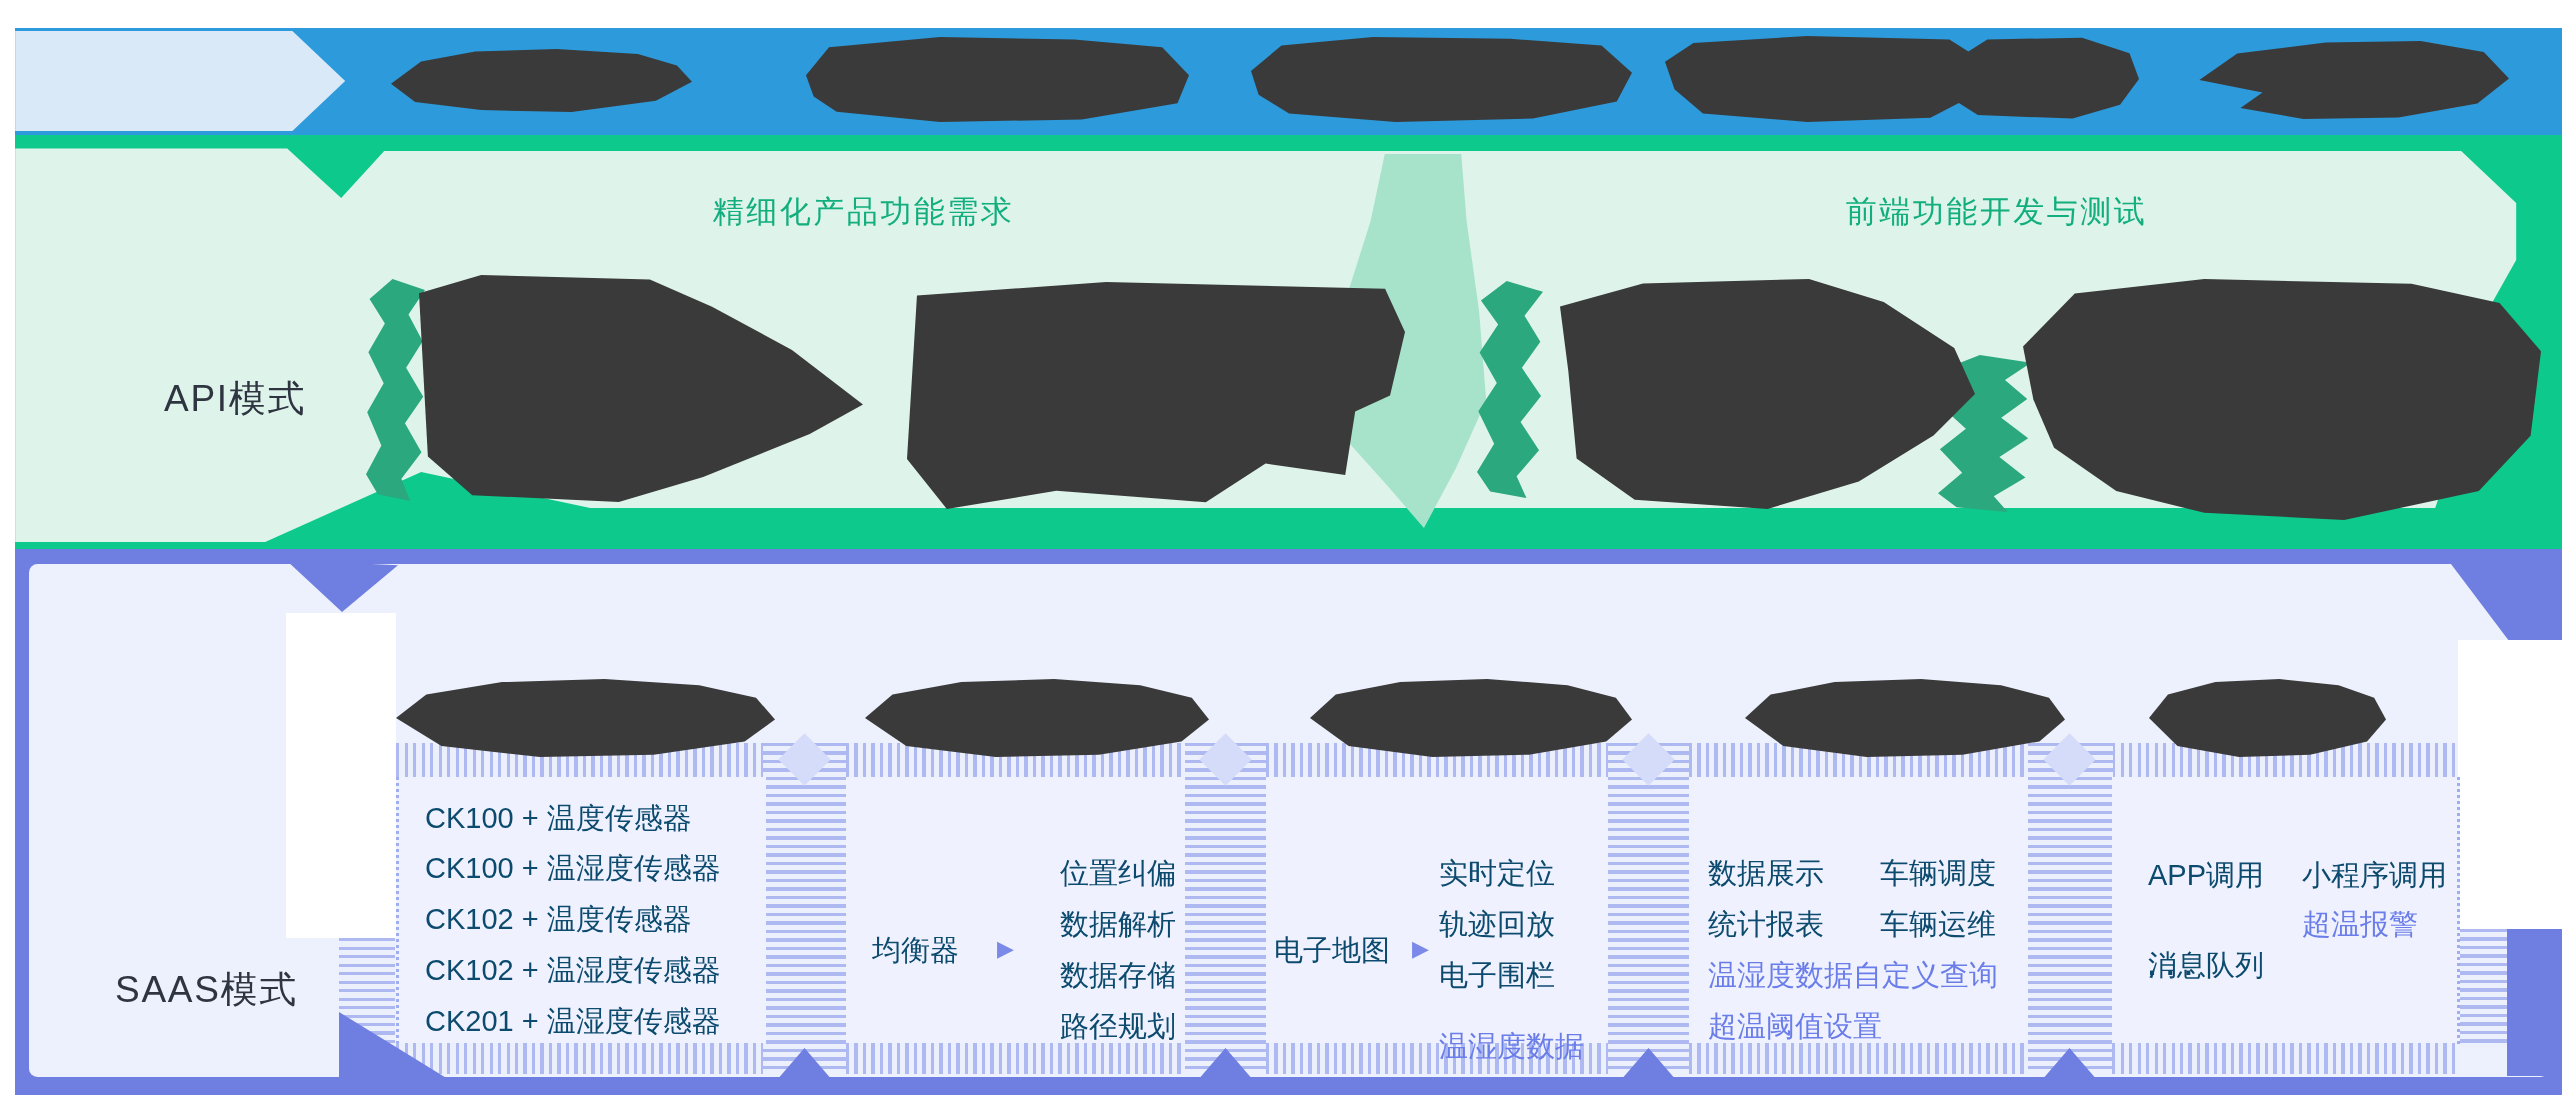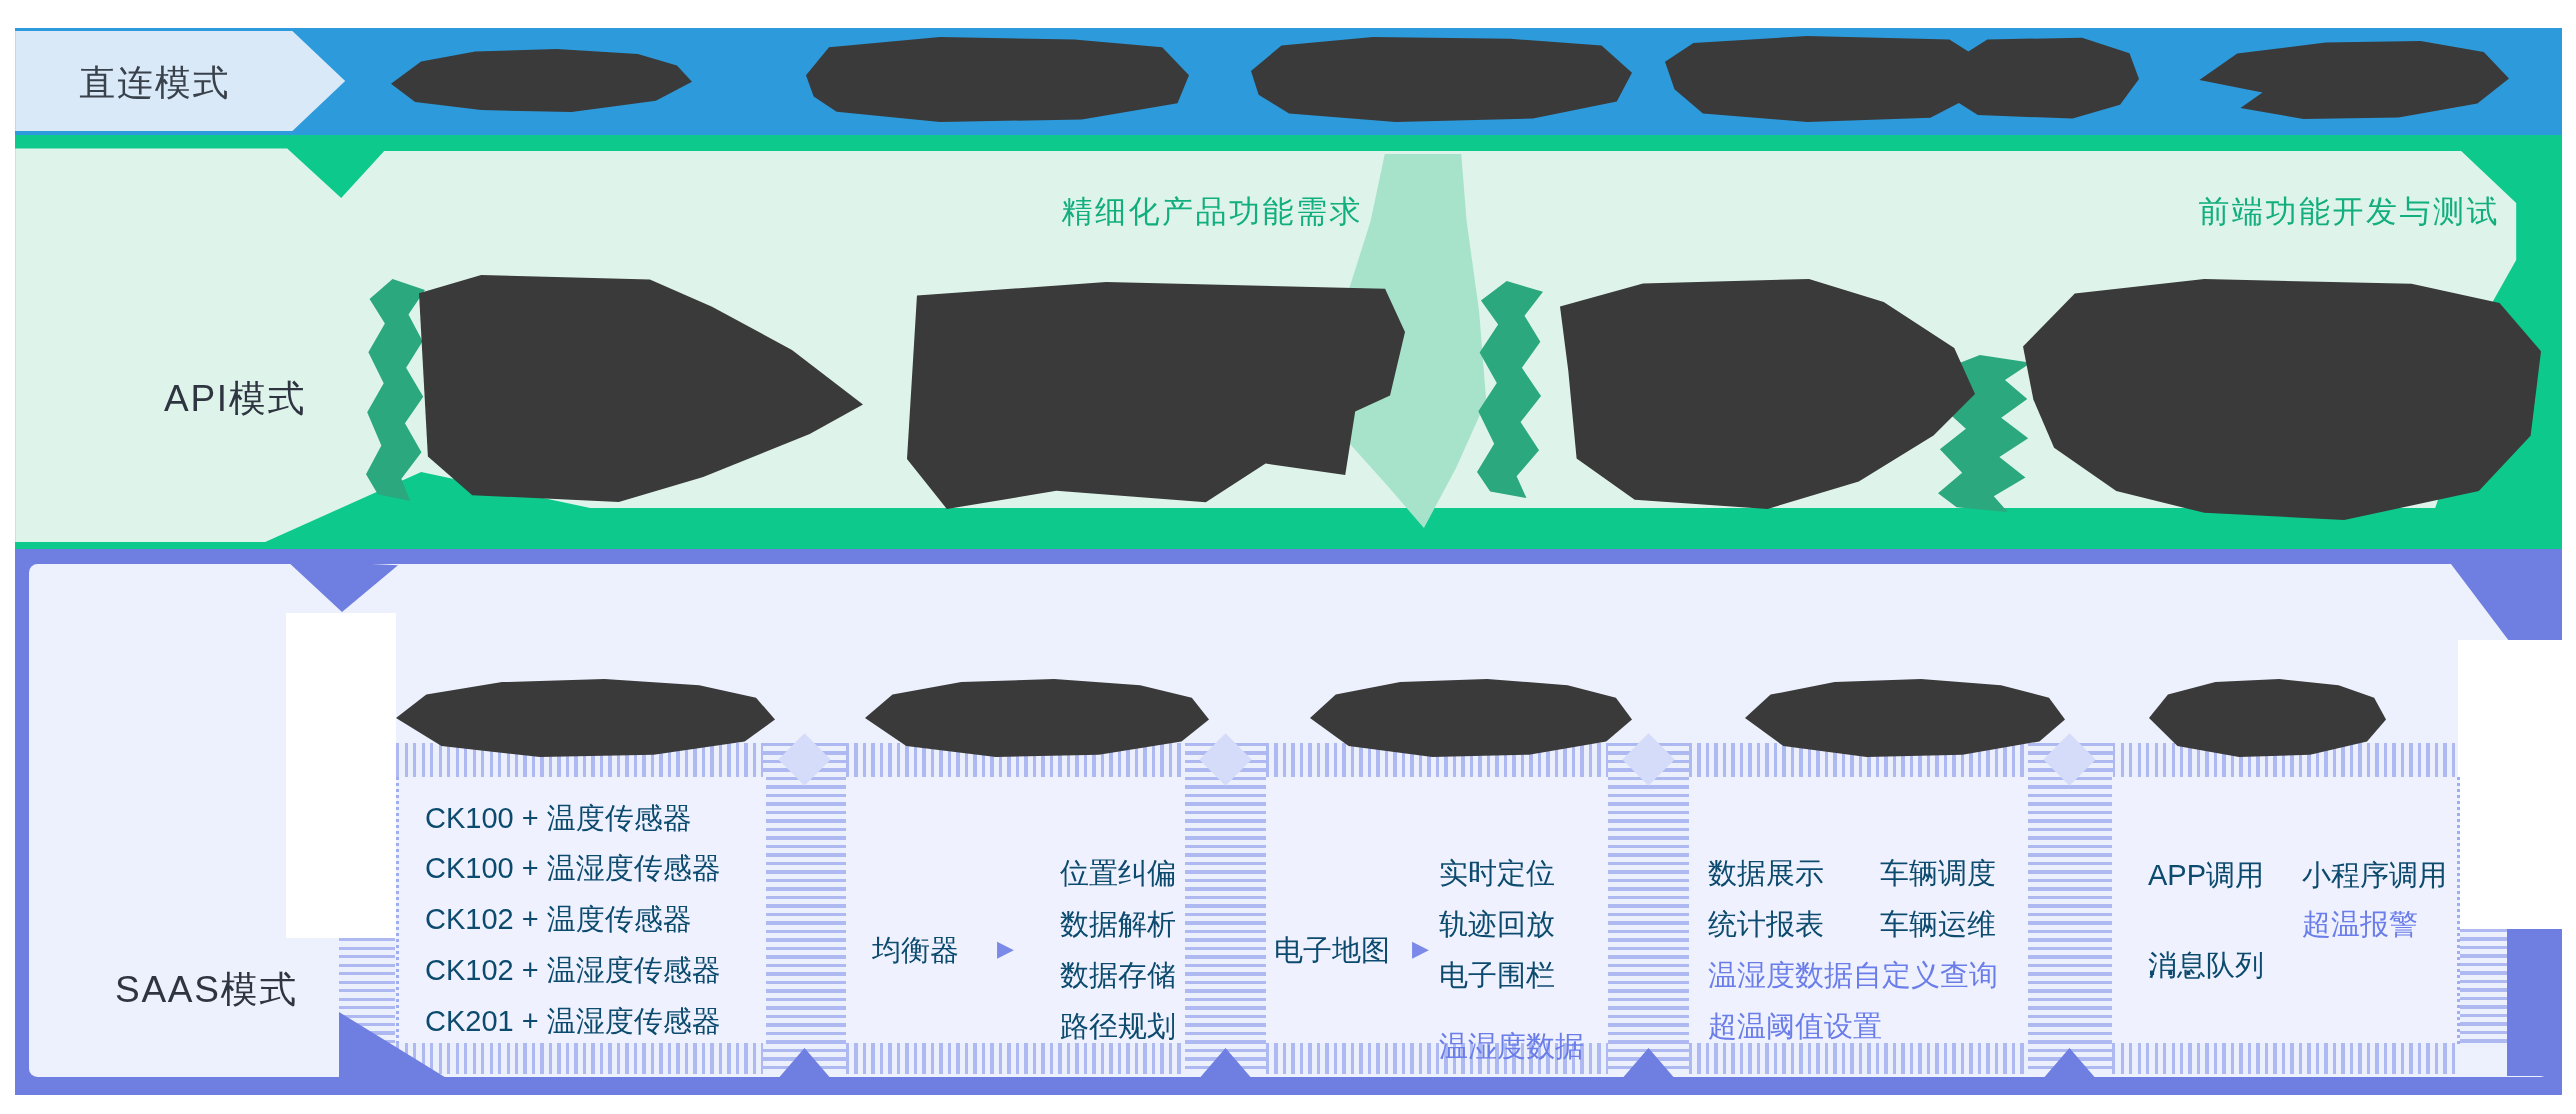--- a/index.html
+++ b/index.html
@@ -3,41 +3,40 @@
 <meta charset="utf-8">
 <style>
   html,body{margin:0;padding:0;background:#ffffff;}
   .stage{position:relative;width:2576px;height:1115px;background:#ffffff;overflow:hidden;
          font-family:"Liberation Sans","DejaVu Sans",sans-serif;}
   .abs{position:absolute;}
   .band{position:absolute;left:15.2px;width:2547px;}
   .blob{position:absolute;background:#3a3a3a;}
   .txt{position:absolute;white-space:nowrap;color:#0c4a6e;font-size:29px;line-height:34px;}
   .txt-blue{color:#6b7de8;}
-  .title{position:absolute;text-align:right;font-size:31px;letter-spacing:2.5px;}
+  .title{position:absolute;text-align:center;font-size:31px;letter-spacing:2.5px;}
   .mode-label{position:absolute;text-align:center;font-size:37px;color:#2f3540;letter-spacing:1.7px;}
   .tape-v{position:absolute;background:repeating-linear-gradient(90deg,#aeb9f1 0 3.4px,#ecf0fc 3.4px 8.5px);}
   .tape-h{position:absolute;background:repeating-linear-gradient(180deg,#aeb9f1 0 3.4px,#ecf0fc 3.4px 8.5px);}
   .panel{position:absolute;background:#eff2fe;}
   .diamond{position:absolute;width:37px;height:37px;background:#d5dcfa;transform:rotate(45deg);}
   .wedge-up{position:absolute;background:#6f7ee1;clip-path:polygon(50% 0,100% 100%,0 100%);}
   .arrow-glyph{position:absolute;color:#7b8ae8;font-size:22px;line-height:22px;}
   .squiggle{position:absolute;background:#2ba87e;
     clip-path:polygon(45% 0%,100% 5%,72% 16%,96% 28%,68% 40%,97% 53%,66% 65%,94% 78%,60% 90%,75% 100%,20% 97%,0% 88%,26% 75%,2% 60%,30% 47%,4% 33%,32% 20%,6% 9%);}
   .lens{clip-path:polygon(0% 50%,8% 20%,28% 4%,55% 0%,80% 8%,95% 24%,100% 52%,92% 80%,68% 97%,38% 100%,12% 86%);}
 </style>
 </head>
 <body>
 
 <div class="stage">
 
   <div class="band" style="top:28px;height:107px;background:#2d9adb;"></div>
   <div class="abs" style="left:15.2px;top:31px;width:330px;height:100px;background:#d9e9f8;
               clip-path:polygon(0 0,84% 0,100% 50%,84% 100%,0 100%);"></div>
-  <div class="mode-label" style="left:15.2px;top:59px;width:279px;color:#39414b;font-size:36px;">直连模式</div>
   <div class="blob" style="left:391px;top:49px;width:301px;height:63px;
               clip-path:polygon(0% 55%,10% 20%,28% 4%,55% 0%,82% 8%,95% 26%,100% 52%,88% 82%,60% 100%,30% 97%,8% 84%);"></div>
   <div class="blob" style="left:806px;top:37px;width:383px;height:85px;
               clip-path:polygon(0% 45%,6% 12%,35% 0%,70% 3%,93% 12%,100% 45%,97% 78%,72% 97%,35% 100%,8% 88%,2% 70%);"></div>
   <div class="blob" style="left:1251px;top:37px;width:381px;height:85px;
               clip-path:polygon(0% 40%,8% 10%,32% 0%,68% 2%,92% 10%,100% 42%,96% 76%,74% 96%,38% 100%,10% 90%,2% 68%);"></div>
   <div class="blob" style="left:1665px;top:36px;width:474px;height:86px;
               clip-path:polygon(0% 30%,6% 8%,30% 0%,60% 4%,64% 18%,68% 4%,88% 2%,98% 20%,100% 50%,96% 80%,86% 96%,66% 92%,62% 78%,56% 95%,30% 100%,8% 90%,2% 62%);"></div>
   <div class="blob" style="left:2193px;top:41px;width:316px;height:78px;
               clip-path:polygon(2% 50%,14% 16%,42% 2%,72% 0%,92% 14%,100% 48%,90% 80%,65% 98%,35% 100%,15% 86%,22% 66%);"></div>

